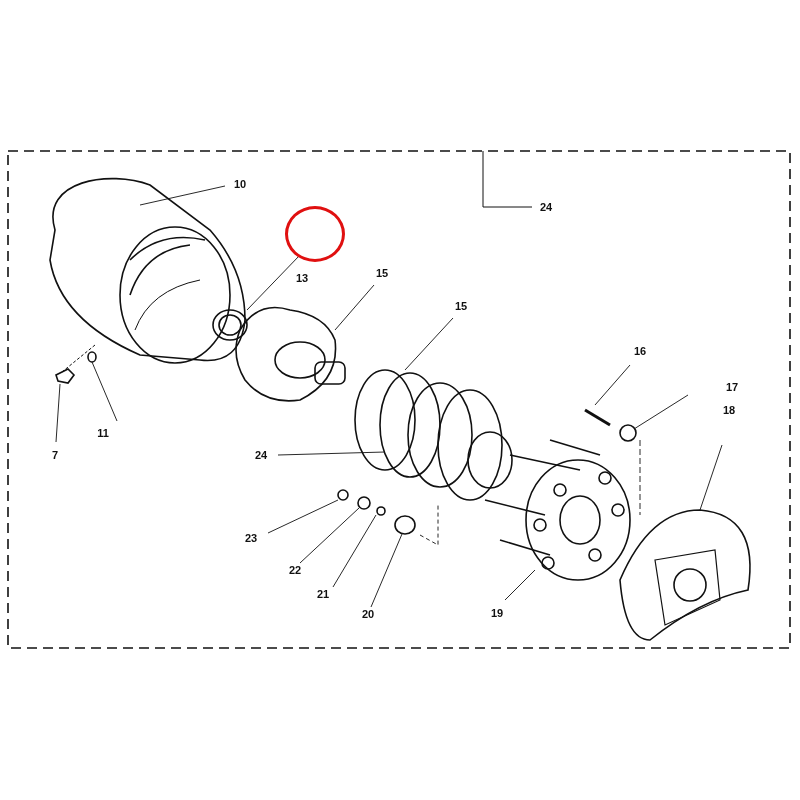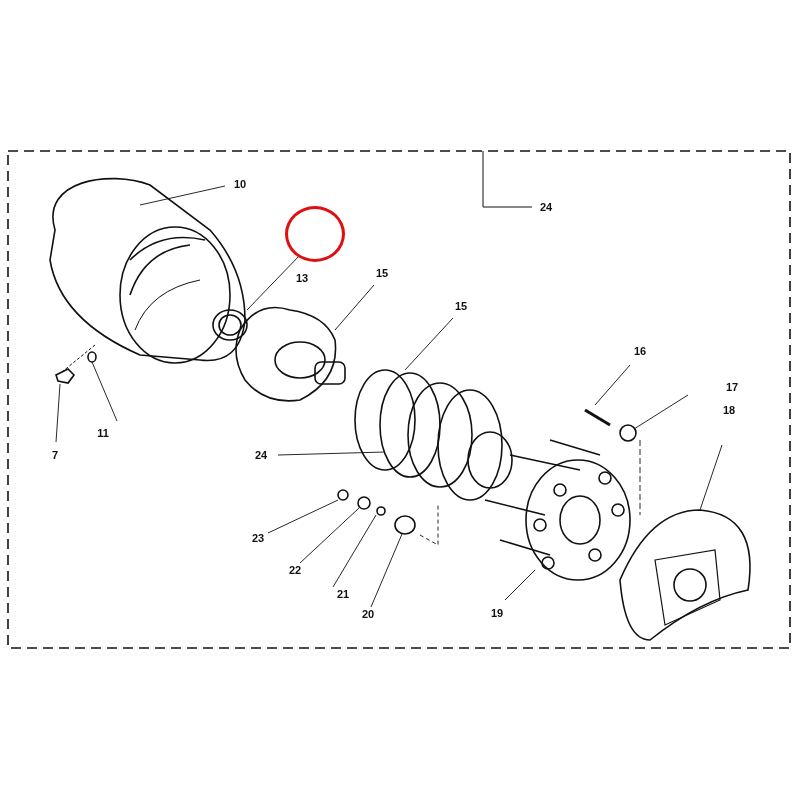--- a/index.html
+++ b/index.html
@@ -99,18 +99,18 @@
   <span class="lbl" style="left:103px; top:433px;">11</span>
   <span class="lbl" style="left:55px; top:455px;">7</span>
   <span class="lbl" style="left:302px; top:236px;margin-top:42px;">13</span>
   <span class="lbl" style="left:382px; top:273px;">15</span>
   <span class="lbl" style="left:461px; top:306px;">15</span>
   <span class="lbl" style="left:640px; top:351px;">16</span>
   <span class="lbl" style="left:732px; top:387px;">17</span>
   <span class="lbl" style="left:729px; top:410px;">18</span>
   <span class="lbl" style="left:497px; top:613px;">19</span>
   <span class="lbl" style="left:368px; top:614px;">20</span>
-  <span class="lbl" style="left:343px; top:594px;">21</span>
+  <span class="lbl" style="left:323px; top:594px;">21</span>
   <span class="lbl" style="left:295px; top:570px;">22</span>
-  <span class="lbl" style="left:258px; top:538px;">23</span>
+  <span class="lbl" style="left:251px; top:538px;">23</span>
   <span class="lbl" style="left:546px; top:207px;">24</span>
   <span class="lbl" style="left:261px; top:455px;">24</span>
 </div>
 
 </body></html>

